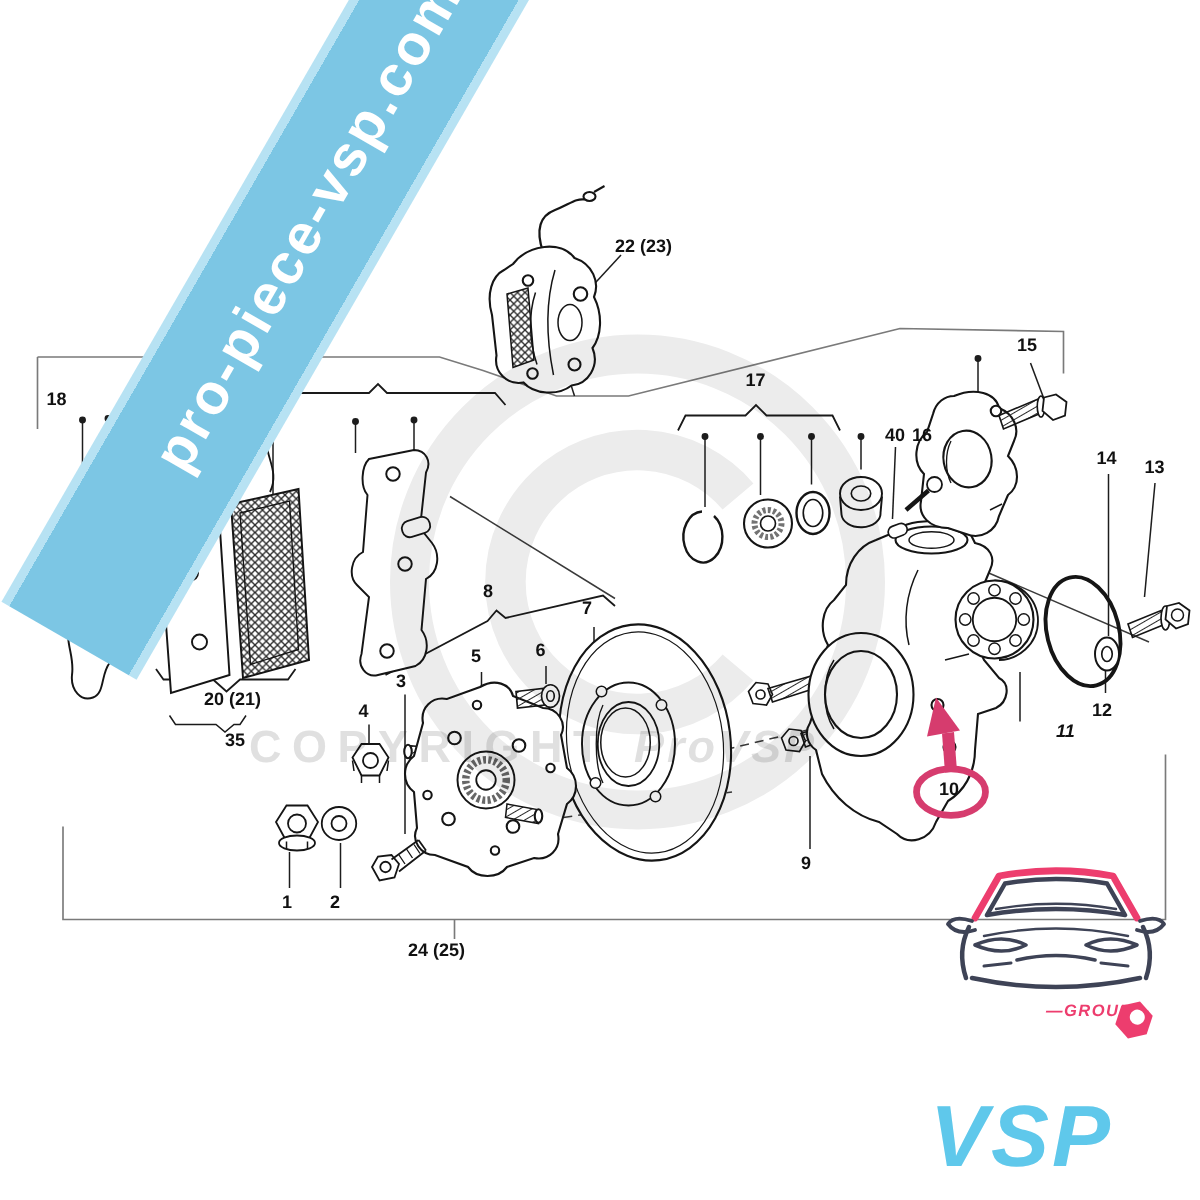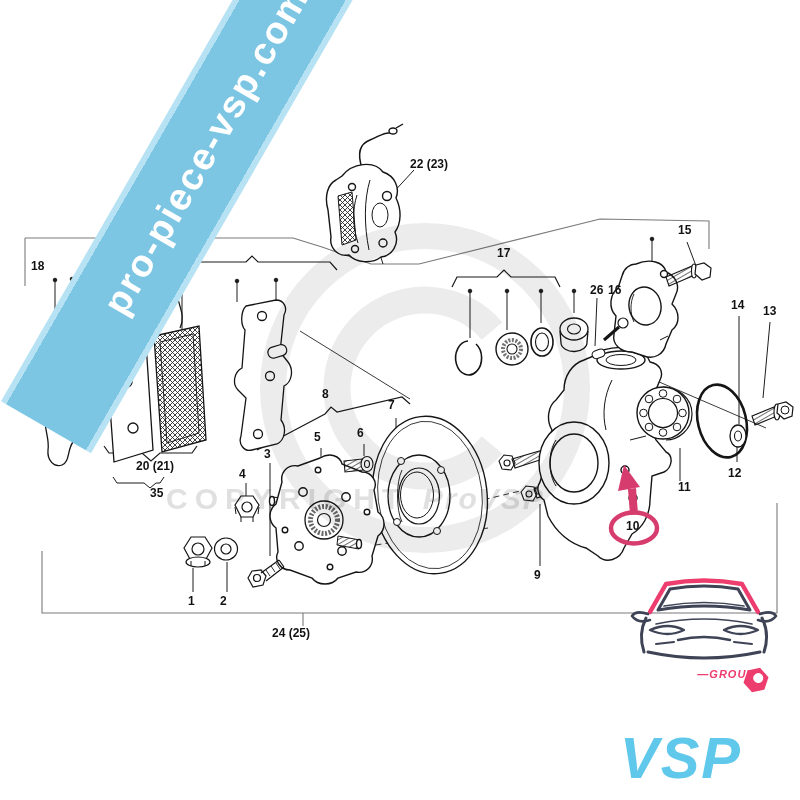--- a/index.html
+++ b/index.html
@@ -314,27 +314,27 @@
 
   <div id="copyright-wm">
     <span>COPYRIGHT</span>
     <span class="brand">ProVSP</span>
   </div>
 
   <div id="labels-layer">
       <span class="part-label" style="left: 31px; top: 260px;">18</span>
       <span class="part-label" style="left: 410px; top: 158px;">22 (23)</span>
       <span class="part-label" style="left: 497px; top: 247px; text-align: right;">17</span>
-      <span class="part-label" style="left: 590px; top: 284px;">26</span>
+      <span class="part-label" style="left: 590px; top: 284px;">40</span>
       <span class="part-label" style="left: 608px; top: 284px;">16</span>
       <span class="part-label" style="left: 678px; top: 224px;">15</span>
       <span class="part-label" style="left: 731px; top: 299px;">14</span>
       <span class="part-label" style="left: 763px; top: 305px;">13</span>
       <span class="part-label" style="left: 728px; top: 467px; text-align: right;">12</span>
-      <span class="part-label" style="left: 678px; top: 481px;">11</span>
+      <span class="part-label" style="left: 704px; top: 481px; font-style: italic;">11</span>
       <span class="part-label" style="left: 626px; top: 520px;">10</span>
       <span class="part-label" style="left: 534px; top: 569px;">9</span>
       <span class="part-label" style="left: 322px; top: 388px;">8</span>
       <span class="part-label" style="left: 388px; top: 399px;">7</span>
       <span class="part-label" style="left: 314px; top: 431px;">5</span>
       <span class="part-label" style="left: 357px; top: 427px;">6</span>
       <span class="part-label" style="left: 264px; top: 448px;">3</span>
       <span class="part-label" style="left: 239px; top: 468px;">4</span>
       <span class="part-label" style="left: 188px; top: 595px;">1</span>
       <span class="part-label" style="left: 220px; top: 595px;">2</span>

